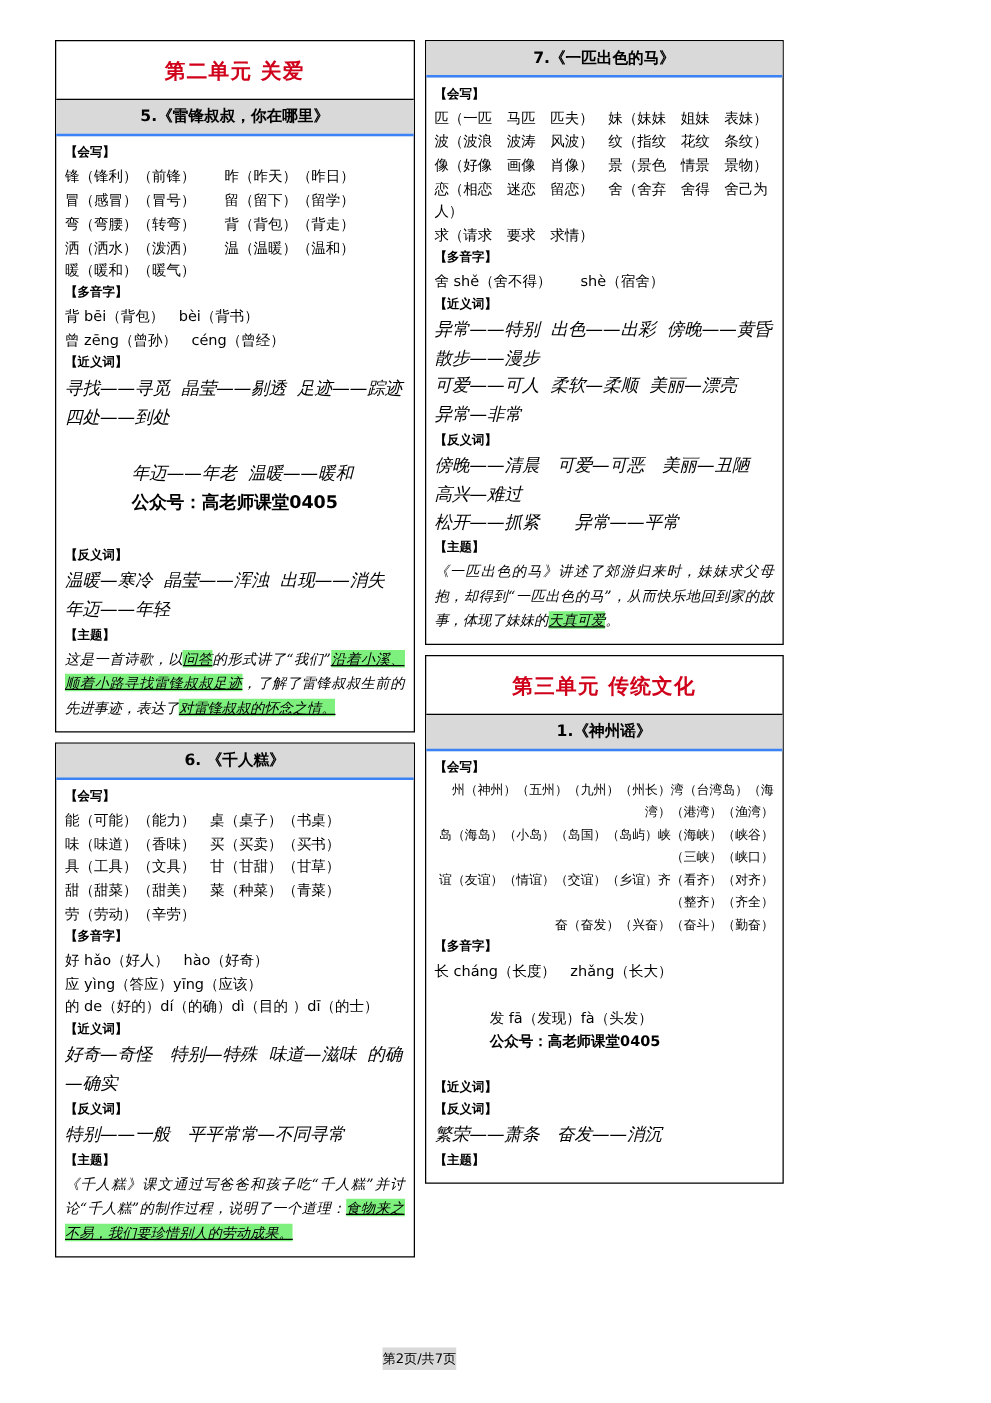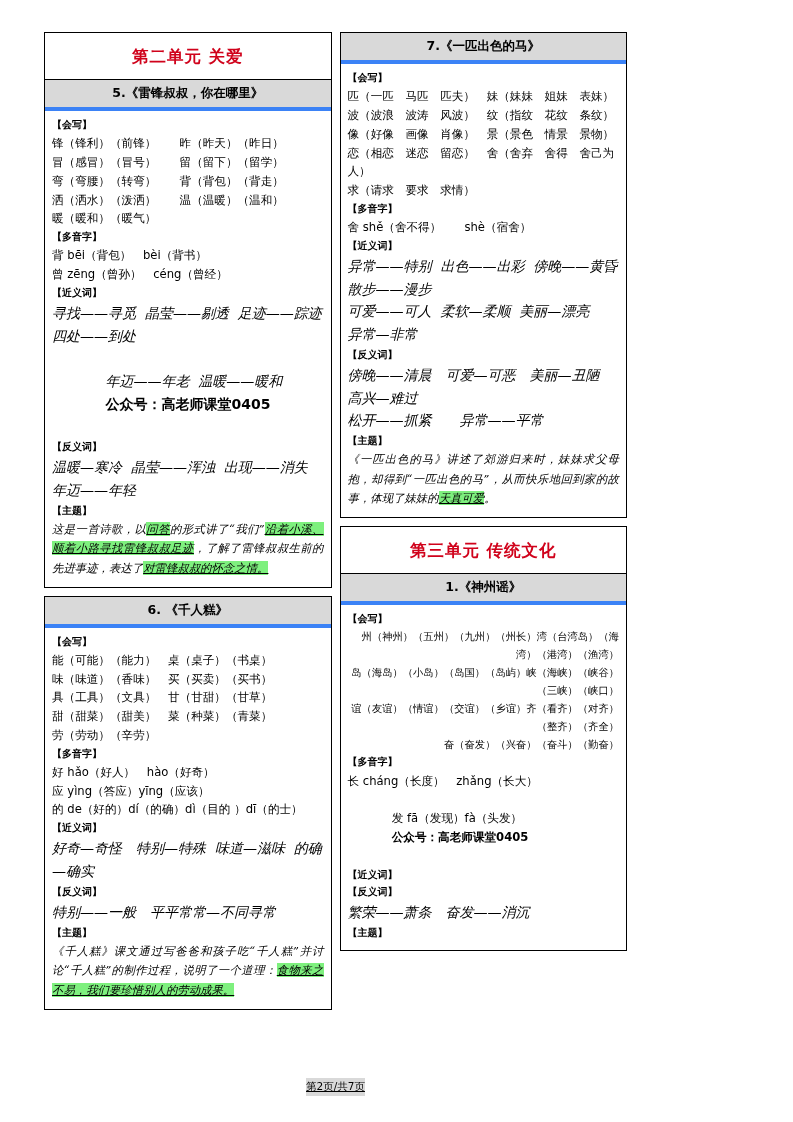--- a/index.html
+++ b/index.html
@@ -44,21 +44,21 @@
     padding:13px 0 11px 0;
     font-family:"DejaVu Sans","Liberation Sans",sans-serif;
   }
   .lesson-title{
     background:#d9d9d9;
     text-align:center;
     font-weight:bold;
     font-size:12.5px;
     padding:5px 0 5px 0;
     border-top:1px solid #000;
-    border-bottom:4px solid #3b82f6;
+    border-bottom:2px solid #3b82f6;
   }
   .lesson-title.no-top{border-top:none;}
   .body{
     padding:5px 7px 8px 7px;
     font-size:11.6px;
     line-height:1.62;
   }
   .sec-head{
     font-weight:bold;
     font-size:10px;
@@ -92,21 +92,20 @@
     position:absolute;
     left:0;right:0;
     bottom:26px;
     text-align:center;
   }
   .footer span{
     background:#d9d9d9;
     font-size:10.5px;
     padding:2px 0;
     display:inline-block;
-    text-decoration:underline;
   }
 </style>
 </head>
 <body>
 
 <div class="page">
   <div class="columns">
 
     <div class="col">
 

